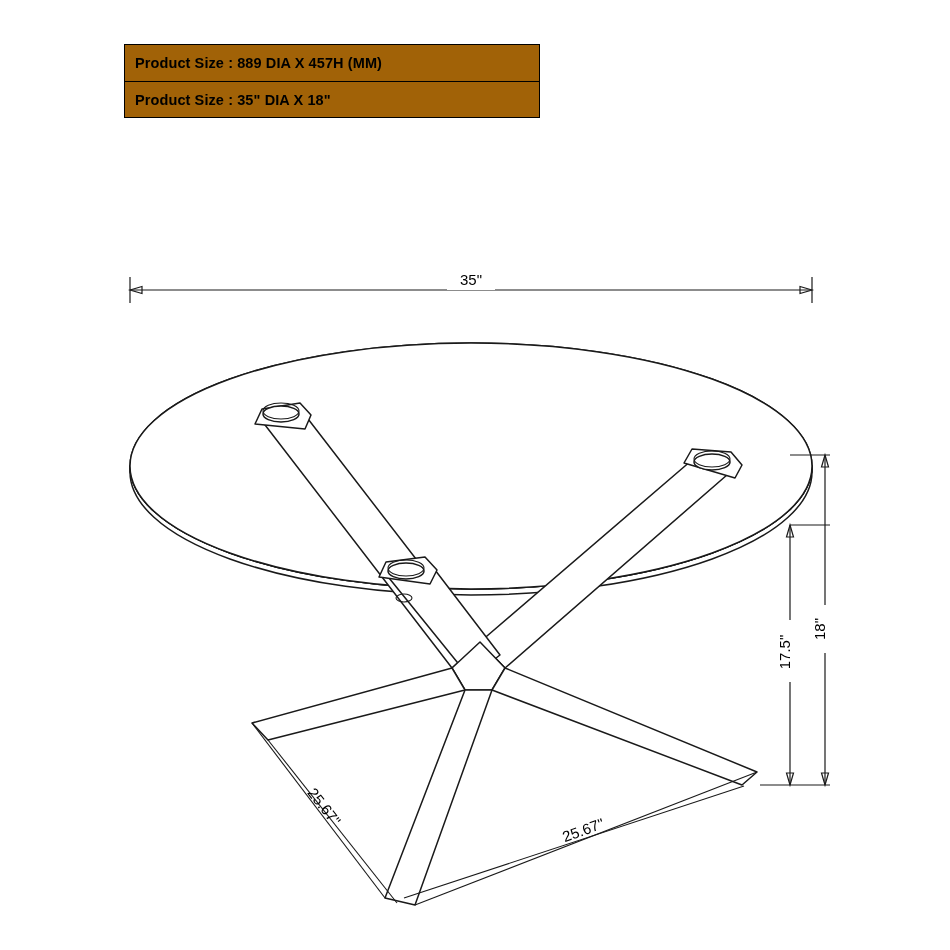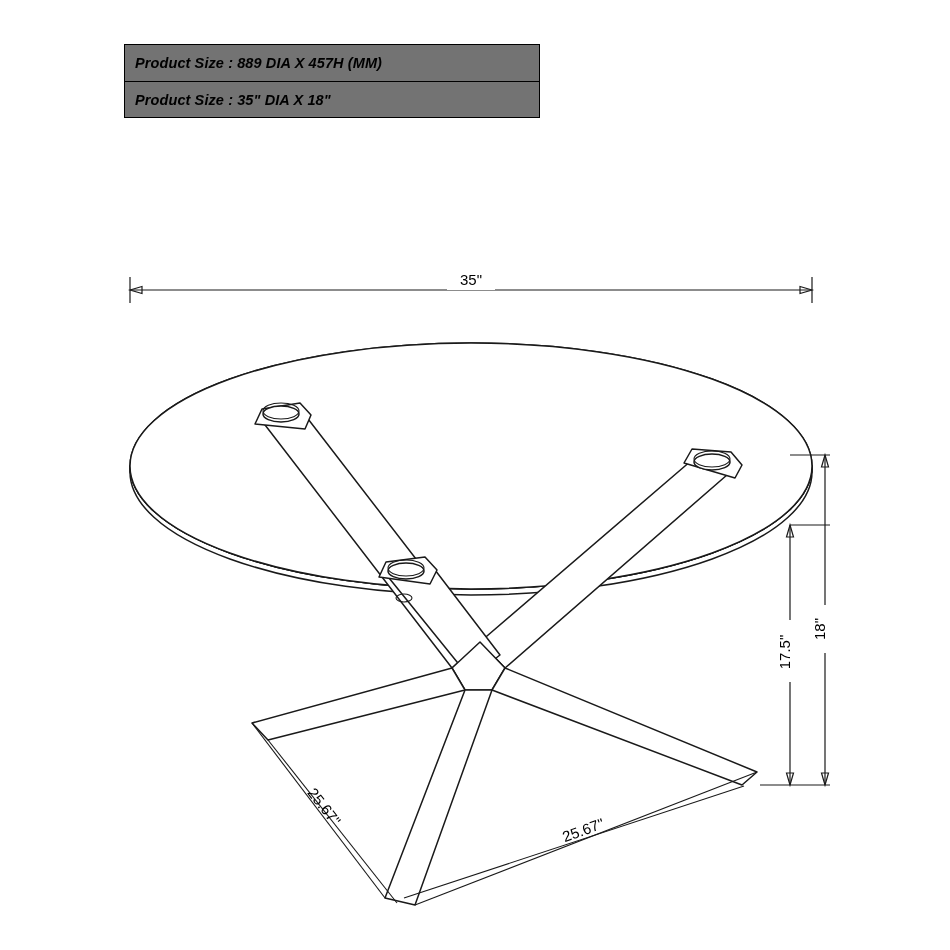--- a/index.html
+++ b/index.html
@@ -22,22 +22,21 @@
   }
 
   
   .spec-table {
     position: absolute;
     left: 124px;
     top: 44px;
     width: 416px;
     border: 1.6px solid #000;
     box-sizing: border-box;
-    background: #737373;
-    font-style: italic;
+    background: #a16207;
   }
   .spec-row {
     height: 36px;
     display: flex;
     align-items: center;
     padding-left: 10px;
     box-sizing: border-box;
     font-size: 14.5px;
     font-weight: bold;
     letter-spacing: 0.1px;

